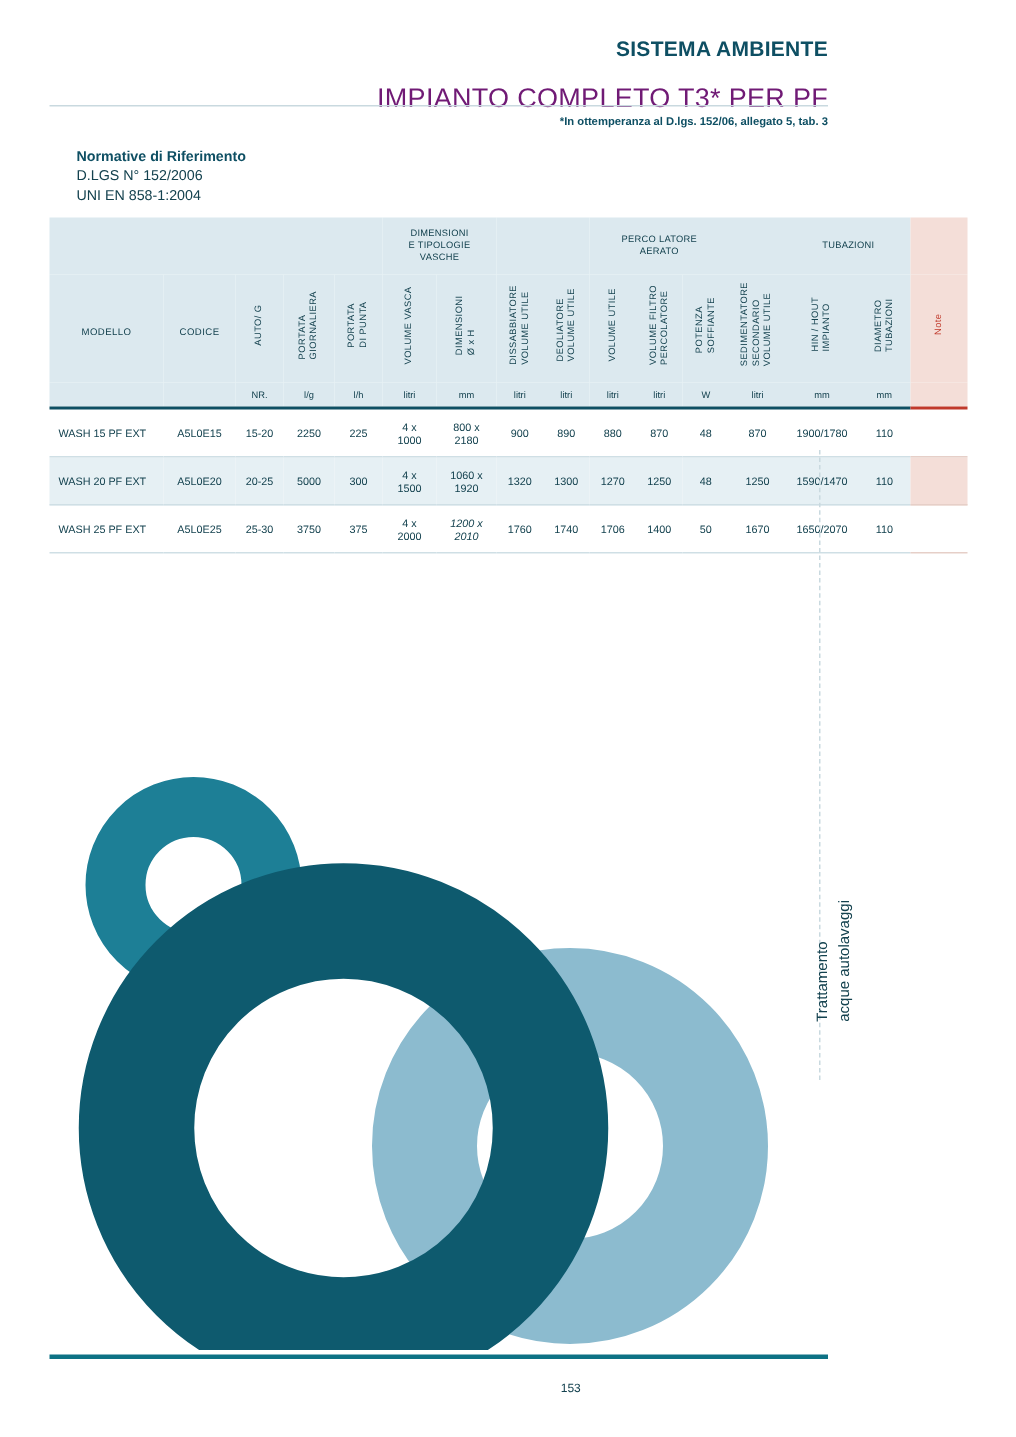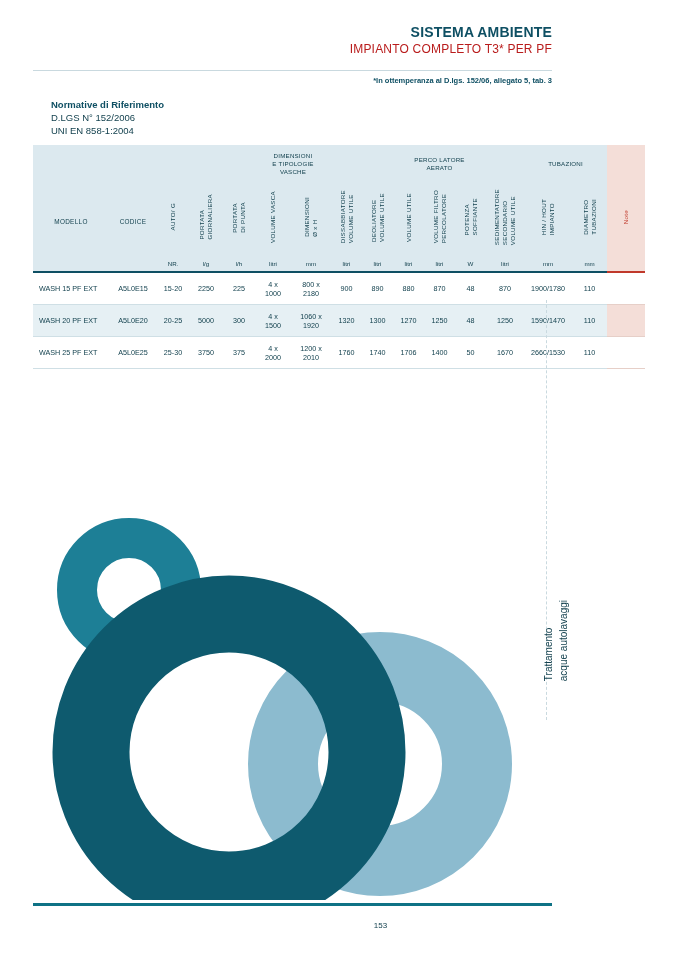--- a/index.html
+++ b/index.html
@@ -29,25 +29,25 @@
     right: 33px;
     text-align: right;
   }
   .header .title1 {
     font-size: 14px;
     font-weight: bold;
     color: #0e4f63;
     letter-spacing: 0.2px;
   }
   .header .title2 {
-    font-size: 12px;
+    font-size: 18px;
     font-weight: normal;
-    color: #b91c1c;
+    color: #701a75;
     letter-spacing: 0.2px;
-    margin-top: 2px;
+    margin-top: 15px;
   }
   .header-rule {
     position: absolute;
     top: 70px;
     left: 33px;
     right: 33px;
     height: 1px;
     background: #c9d9df;
   }
   .footnote {
@@ -403,29 +403,29 @@
       </tr>
 
       <tr class="data">
         <td class="first">WASH 25 PF EXT</td>
         <td>A5L0E25</td>
         <td>25-30</td>
         <td>3750</td>
         <td>375</td>
         <td style="white-space:pre-line;">4 x
 2000</td>
-        <td style="white-space:pre-line;">1200 x
+        <td style="white-space:pre-line;font-style:italic;">1200 x
 2010</td>
         <td>1760</td>
         <td>1740</td>
         <td>1706</td>
         <td>1400</td>
         <td>50</td>
         <td>1670</td>
-        <td>2660/1530</td>
+        <td>1650/2070</td>
         <td>110</td>
         <td class="note-col"></td>
       </tr>
     </tbody>
       </table>
   </div>
 
   <div class="rings">
     <svg width="560" height="400" viewBox="0 0 560 400" xmlns="http://www.w3.org/2000/svg">
       <circle cx="347" cy="264" r="97" fill="none" stroke="#8cbbcf" stroke-width="70"></circle>

